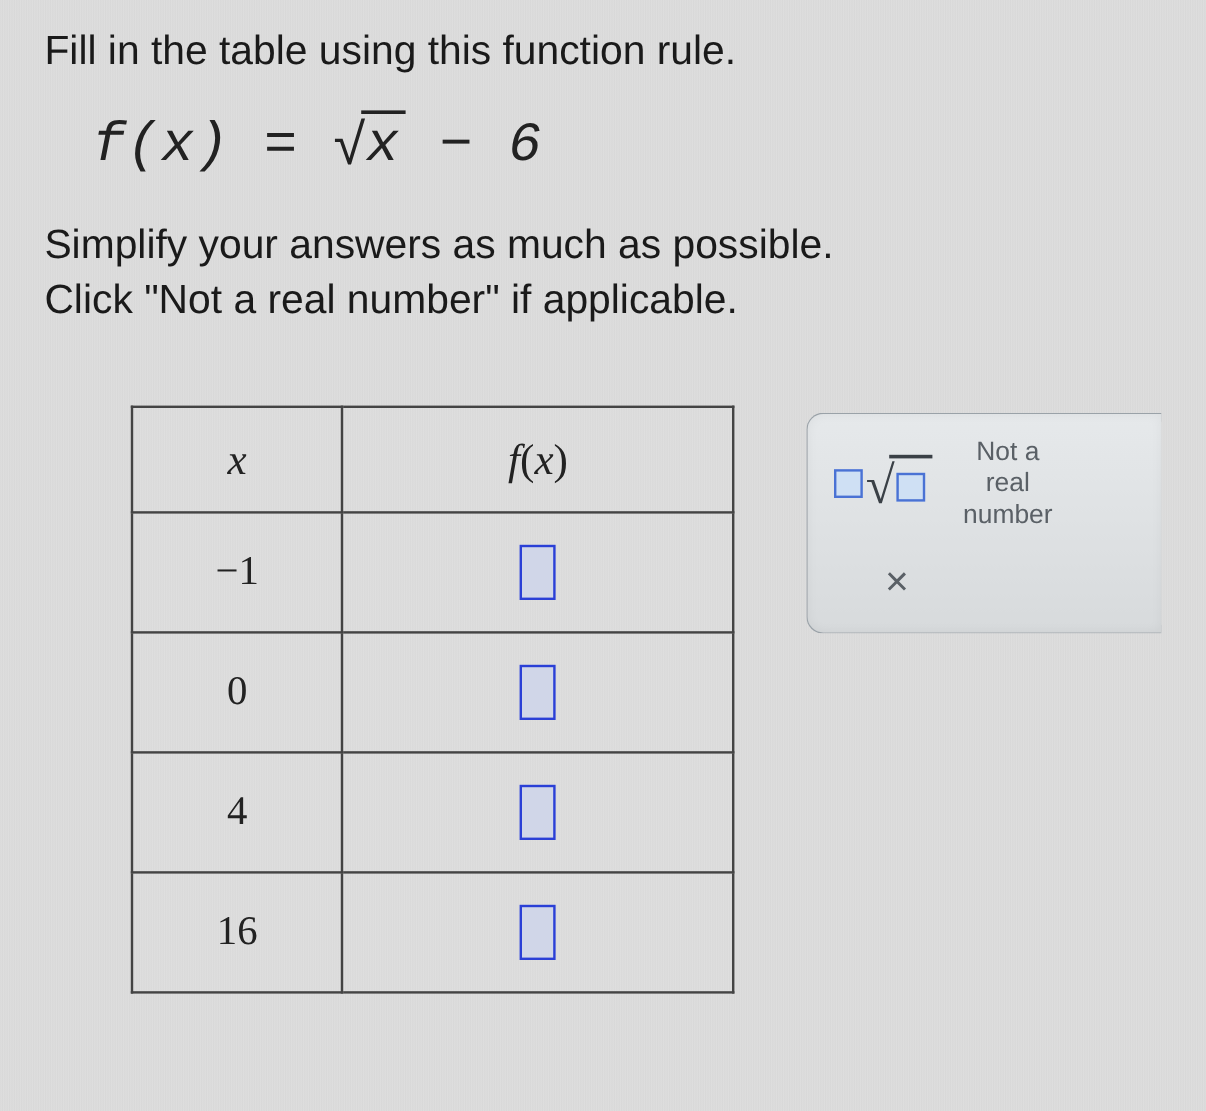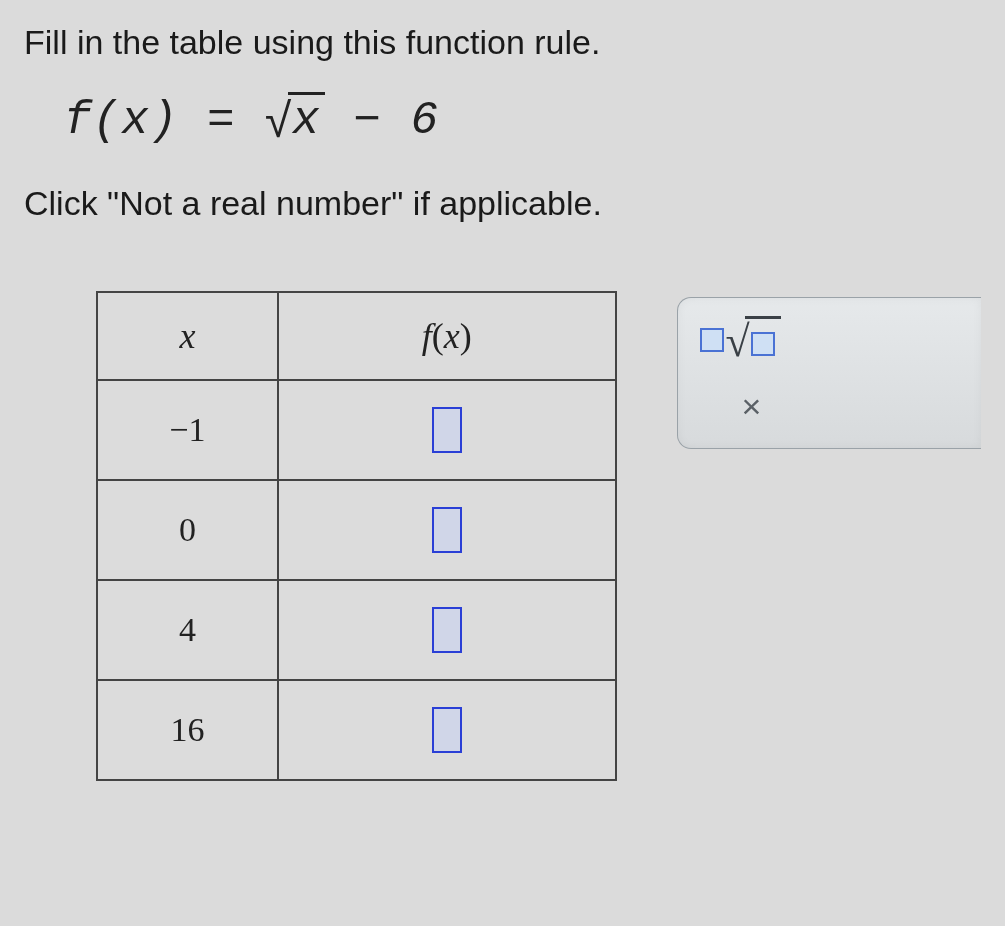--- a/index.html
+++ b/index.html
@@ -12,21 +12,21 @@
       #d8d8d8 0px,
       #dedede 1px,
       #d8d8d8 2px
     );
     font-family: Arial, Helvetica, sans-serif;
     color: #222;
     position: relative;
     overflow: hidden;
   }
   .content {
-    padding: 20px 24px;
+    padding: 20px 37px;
   }
   .instruction {
     font-size: 34px;
     color: #1a1a1a;
     margin-bottom: 28px;
     line-height: 1.3;
   }
   .function-rule {
     font-size: 46px;
     font-family: Liberation Mono, monospace;
@@ -157,20 +157,21 @@
 <body>
 
 <div class="content">
   <div class="instruction">Fill in the table using this function rule.</div>
 
   <div class="function-rule">
     <span>f(x)</span><span> = </span><span class="sqrt-wrap"><span class="sqrt-sign">√</span><span class="sqrt-arg">x</span></span><span> − 6</span>
   </div>
 
   <div class="subtext">
+    <div>Simplify your answers as much as possible.</div>
     <div>Click "Not a real number" if applicable.</div>
   </div>
 
   <div class="lower">
     <table class="value-table">
       <tbody>
           <tr>
         <th class="col-x">x</th>
         <th class="col-fx">
           <span style="font-style:italic;">f</span><span style="font-style:normal;">(</span><span style="font-style:italic;">x</span><span style="font-style:normal;">)</span>
@@ -195,17 +196,22 @@
     </tbody>
       </table>
 
     <div class="tool-panel">
       <div class="tool-row-1">
         <div class="sqrt-tool">
           <span class="box"></span>
             <span class="radical">√</span>
             <span class="over"><span class="box"></span></span>
         </div>
+        <div class="not-real">
+          <div>Not a</div>
+          <div>real</div>
+          <div>number</div>
+        </div>
       </div>
       <div class="clear-x">×</div>
     </div>
   </div>
 </div>
 
 </body></html>

